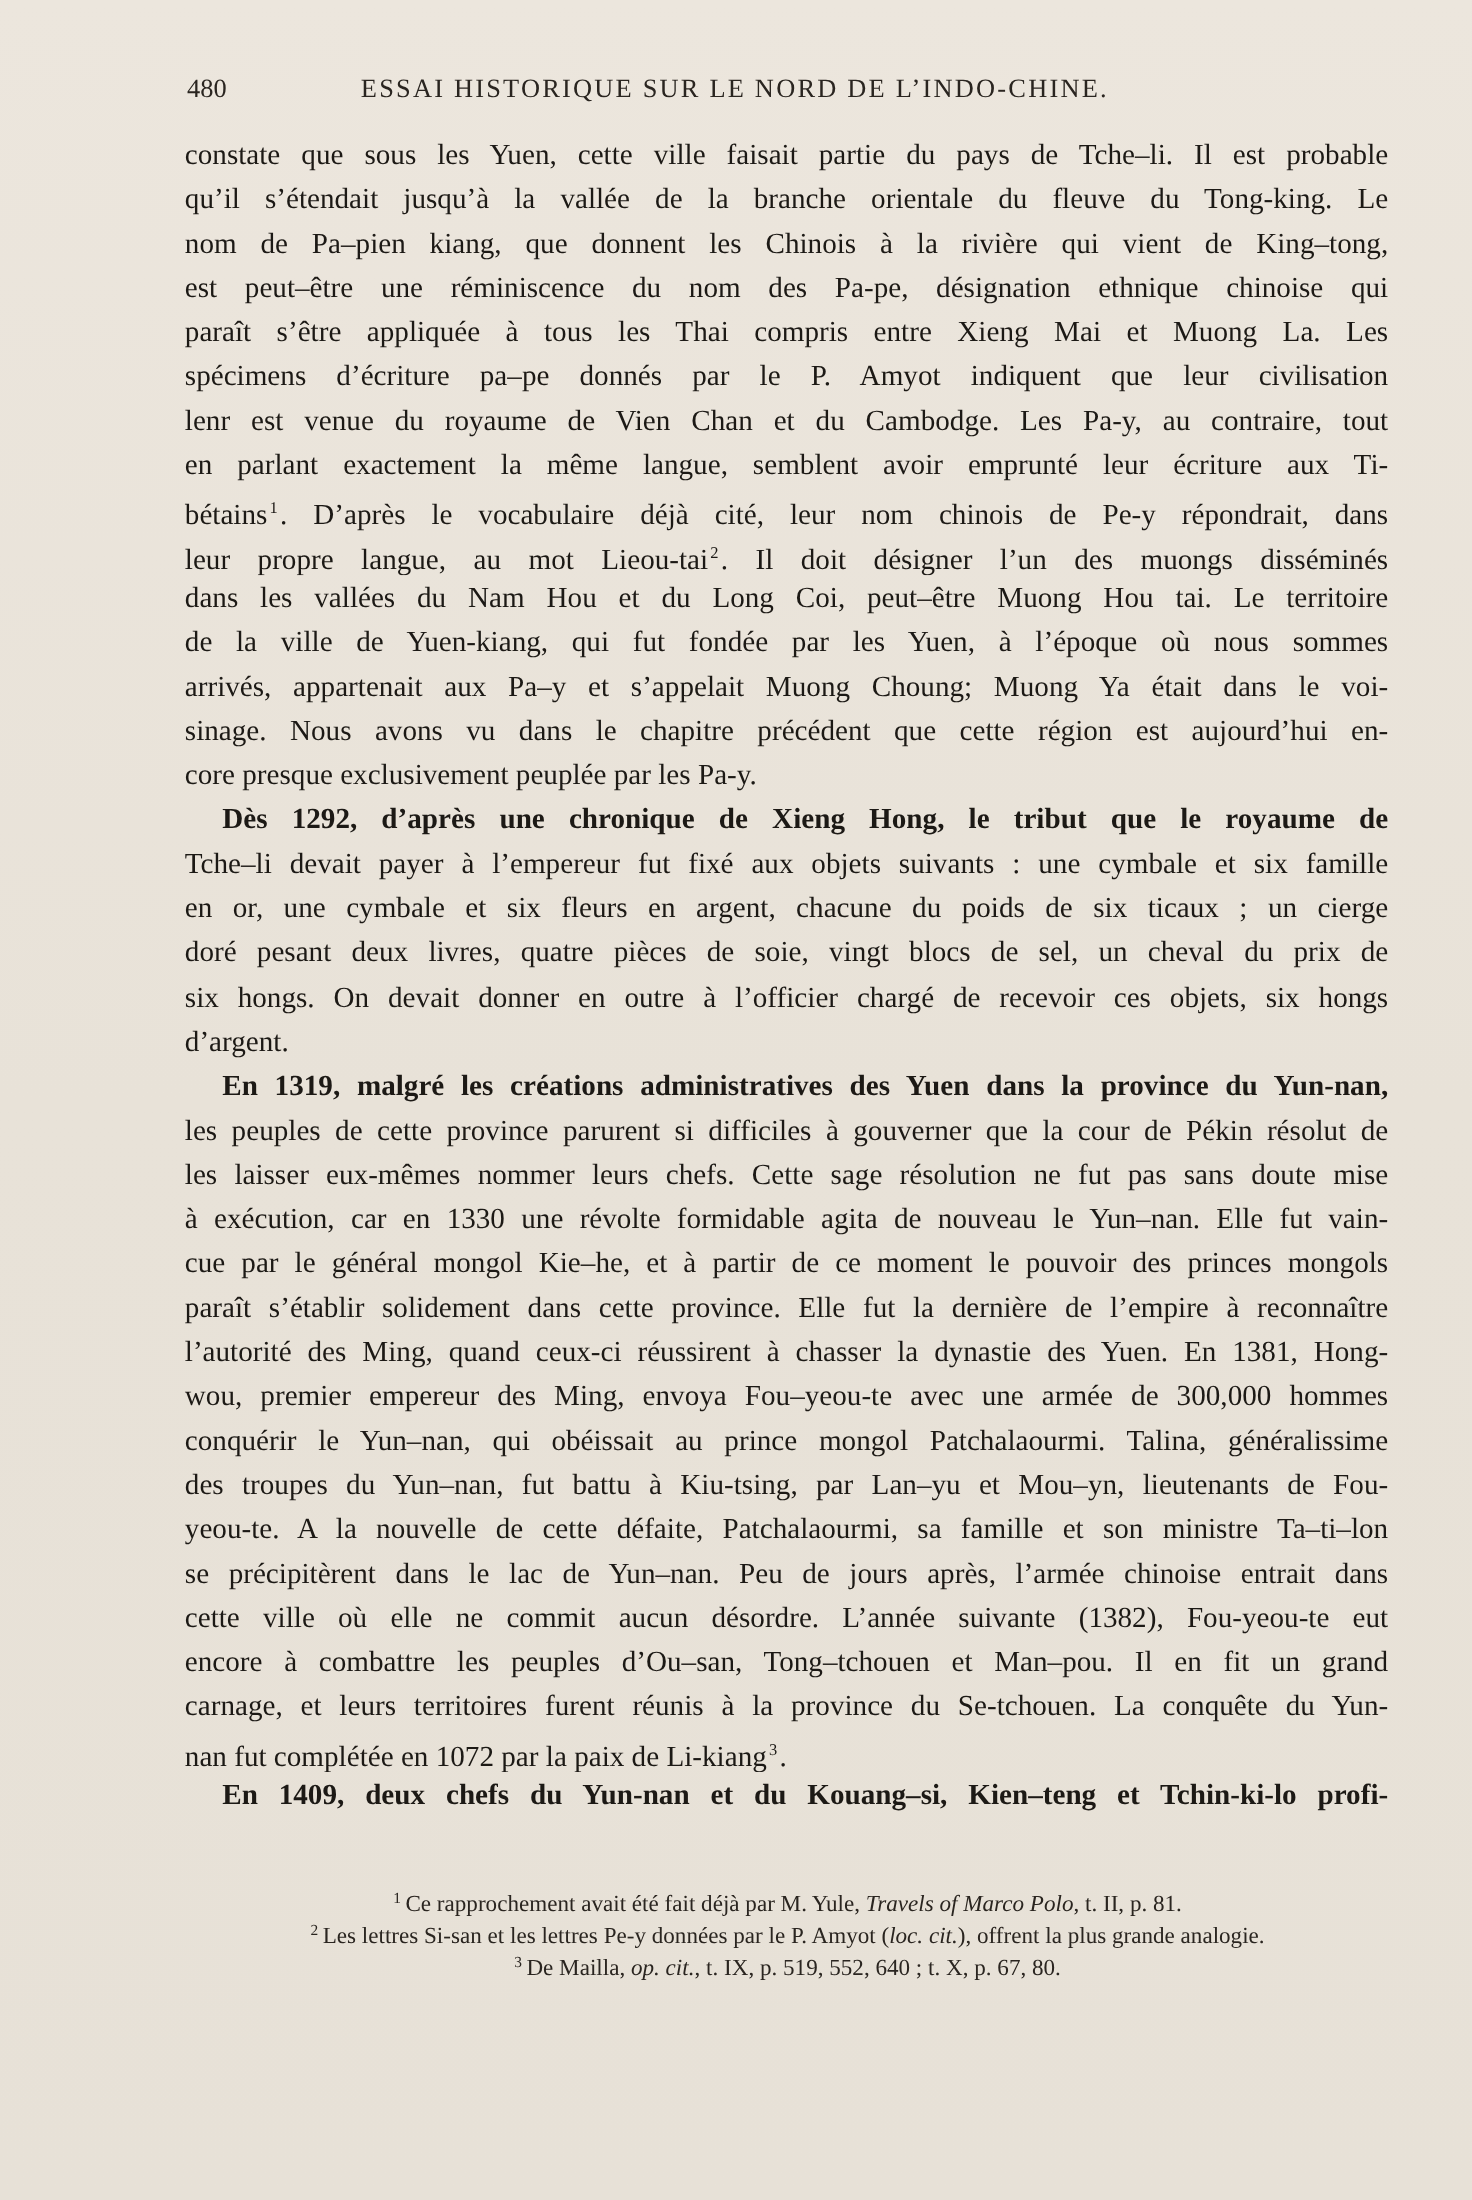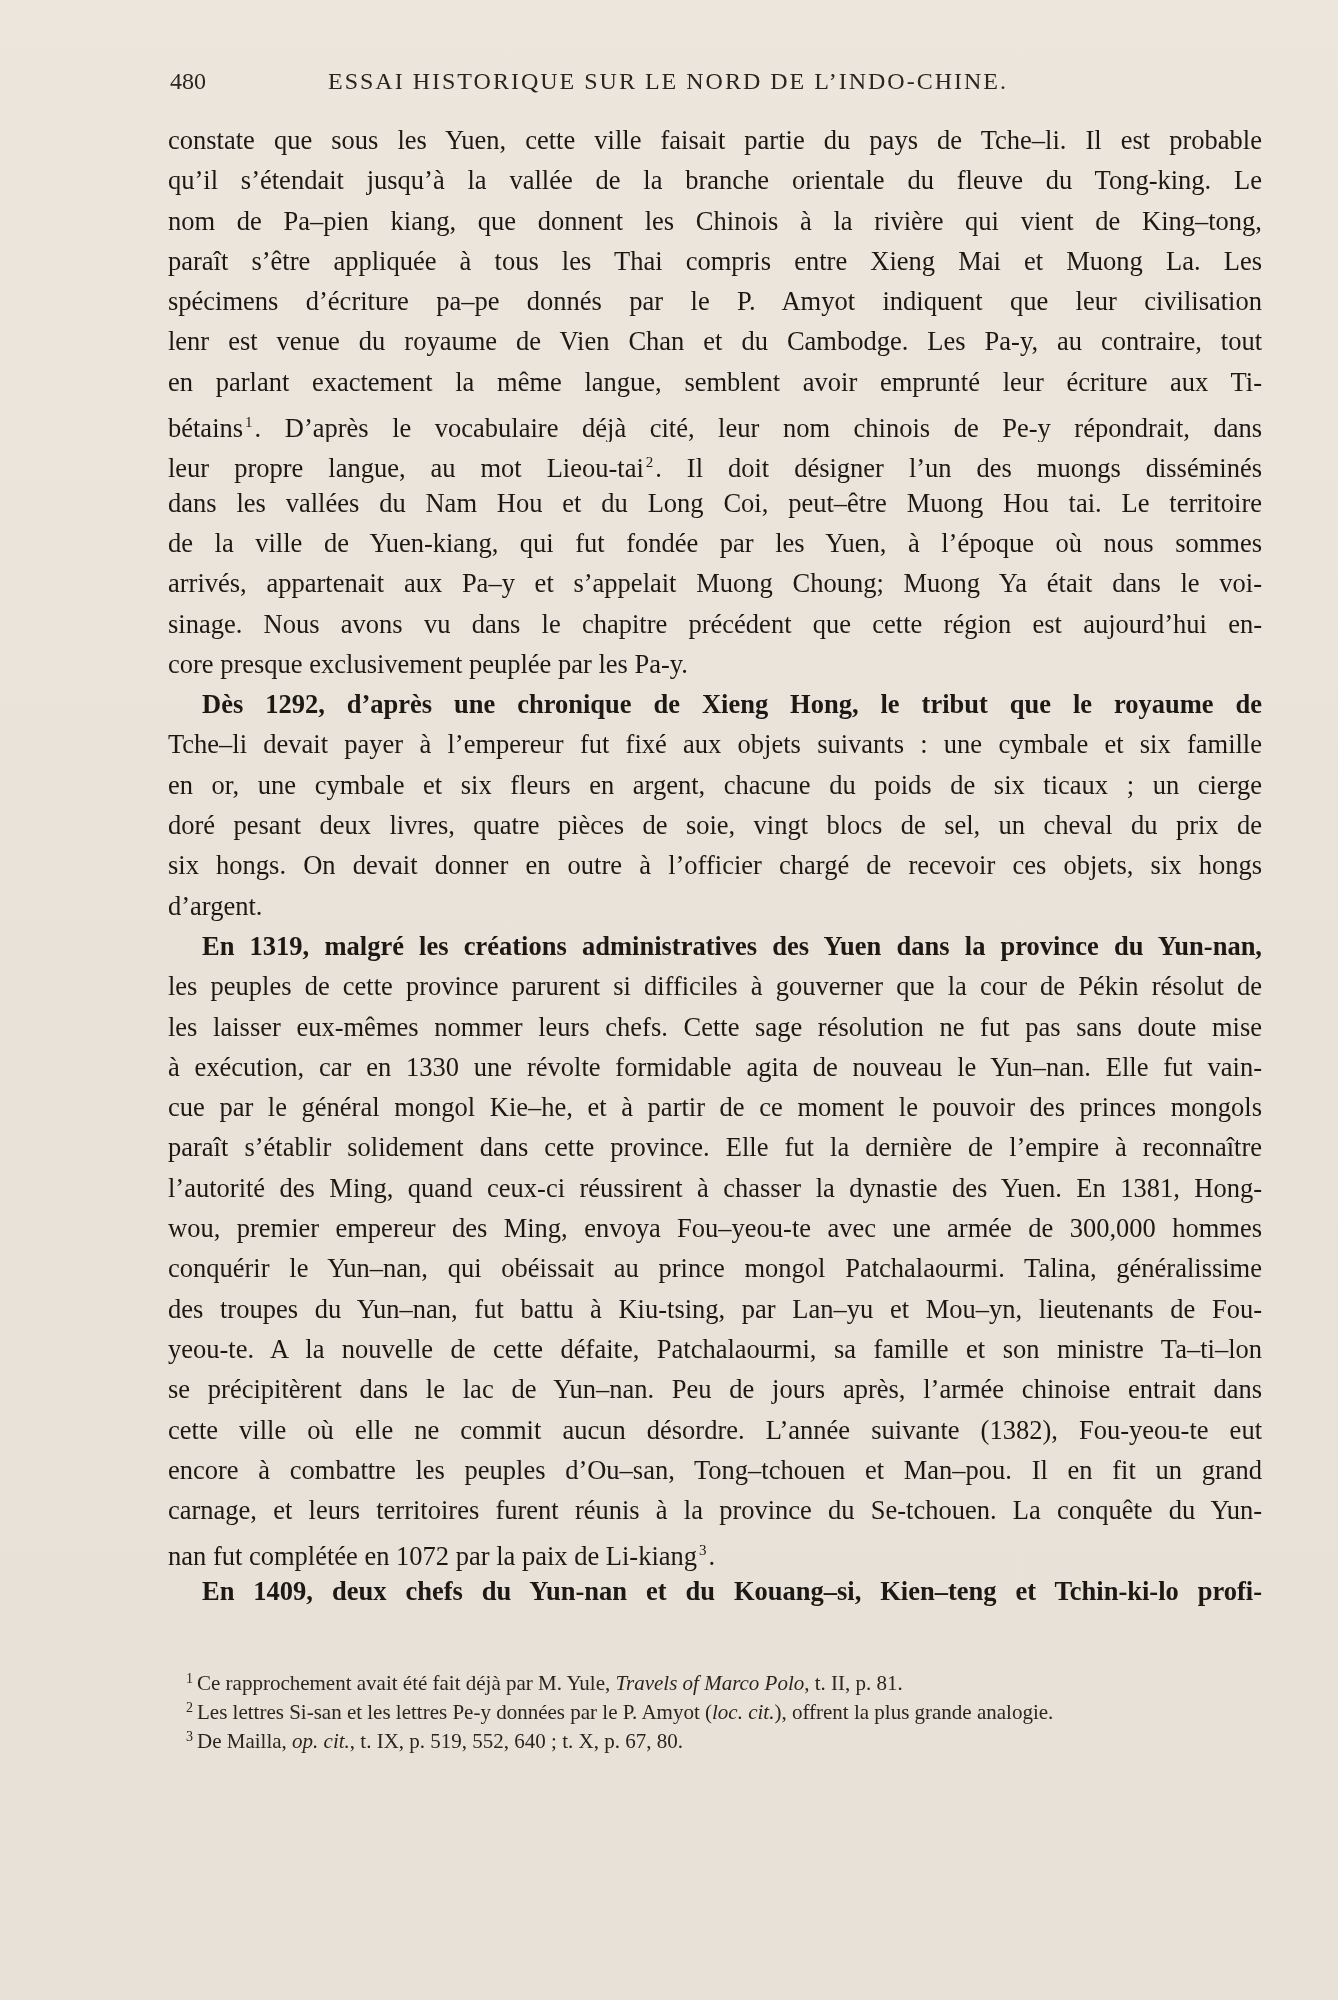--- a/index.html
+++ b/index.html
@@ -60,24 +60,25 @@
       text-align-last: left;
       font-family: Liberation Serif, serif;
     }
     .line.indent {
       padding-left: 34px;
       font-weight: bold;
     }
     .footnotes {
       position: absolute;
       left: 186px;
-      top: 1664px;
+      top: 1712px;
       width: 1060px;
       font-size: 21px;
       color: #2a2520;
+      text-align: center;
     }
     .footnote {
       height: 29px;
       line-height: 29px;
       white-space: nowrap;
     }
     .fn-mark {
       font-size: 14px;
       vertical-align: 7px;
       margin-right: 4px;
@@ -98,20 +99,21 @@
 
   <div class="running-head">
     <span class="page-number">480</span>
     <span class="head-title">ESSAI HISTORIQUE SUR LE NORD DE L’INDO-CHINE.</span>
   </div>
 
   <div class="body-text" id="body-text">
       <div class="line"><span>constate que sous les Yuen, cette ville faisait partie du pays de Tche–li. Il est probable</span></div>
       <div class="line"><span>qu’il s’étendait jusqu’à la vallée de la branche orientale du fleuve du Tong-king. Le</span></div>
       <div class="line"><span>nom de Pa–pien kiang, que donnent les Chinois à la rivière qui vient de King–tong,</span></div>
+      <div class="line"><span>est peut–être une réminiscence du nom des Pa-pe, désignation ethnique chinoise qui</span></div>
       <div class="line"><span>paraît s’être appliquée à tous les Thai compris entre Xieng Mai et Muong La. Les</span></div>
       <div class="line"><span>spécimens d’écriture pa–pe donnés par le P. Amyot indiquent que leur civilisation</span></div>
       <div class="line"><span>lenr est venue du royaume de Vien Chan et du Cambodge. Les Pa-y, au contraire, tout</span></div>
       <div class="line"><span>en parlant exactement la même langue, semblent avoir emprunté leur écriture aux Ti-</span></div>
       <div class="line"><span>bétains</span><sup class="ref">1</sup><span>. D’après le vocabulaire déjà cité, leur nom chinois de Pe-y répondrait, dans</span></div>
       <div class="line"><span>leur propre langue, au mot Lieou-tai</span><sup class="ref">2</sup><span>. Il doit désigner l’un des muongs disséminés</span></div>
       <div class="line"><span>dans les vallées du Nam Hou et du Long Coi, peut–être Muong Hou tai. Le territoire</span></div>
       <div class="line"><span>de la ville de Yuen-kiang, qui fut fondée par les Yuen, à l’époque où nous sommes</span></div>
       <div class="line"><span>arrivés, appartenait aux Pa–y et s’appelait Muong Choung; Muong Ya était dans le voi-</span></div>
       <div class="line"><span>sinage. Nous avons vu dans le chapitre précédent que cette région est aujourd’hui en-</span></div>

